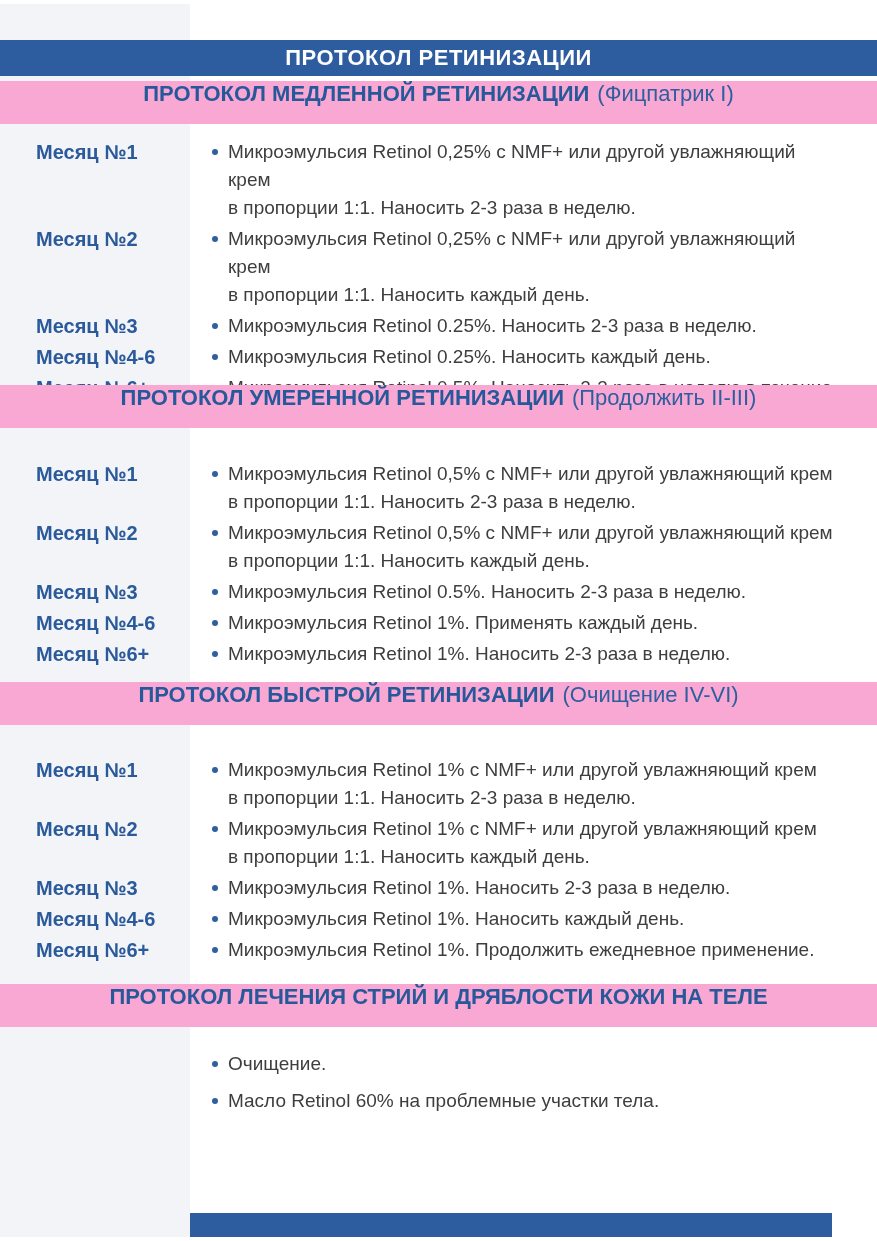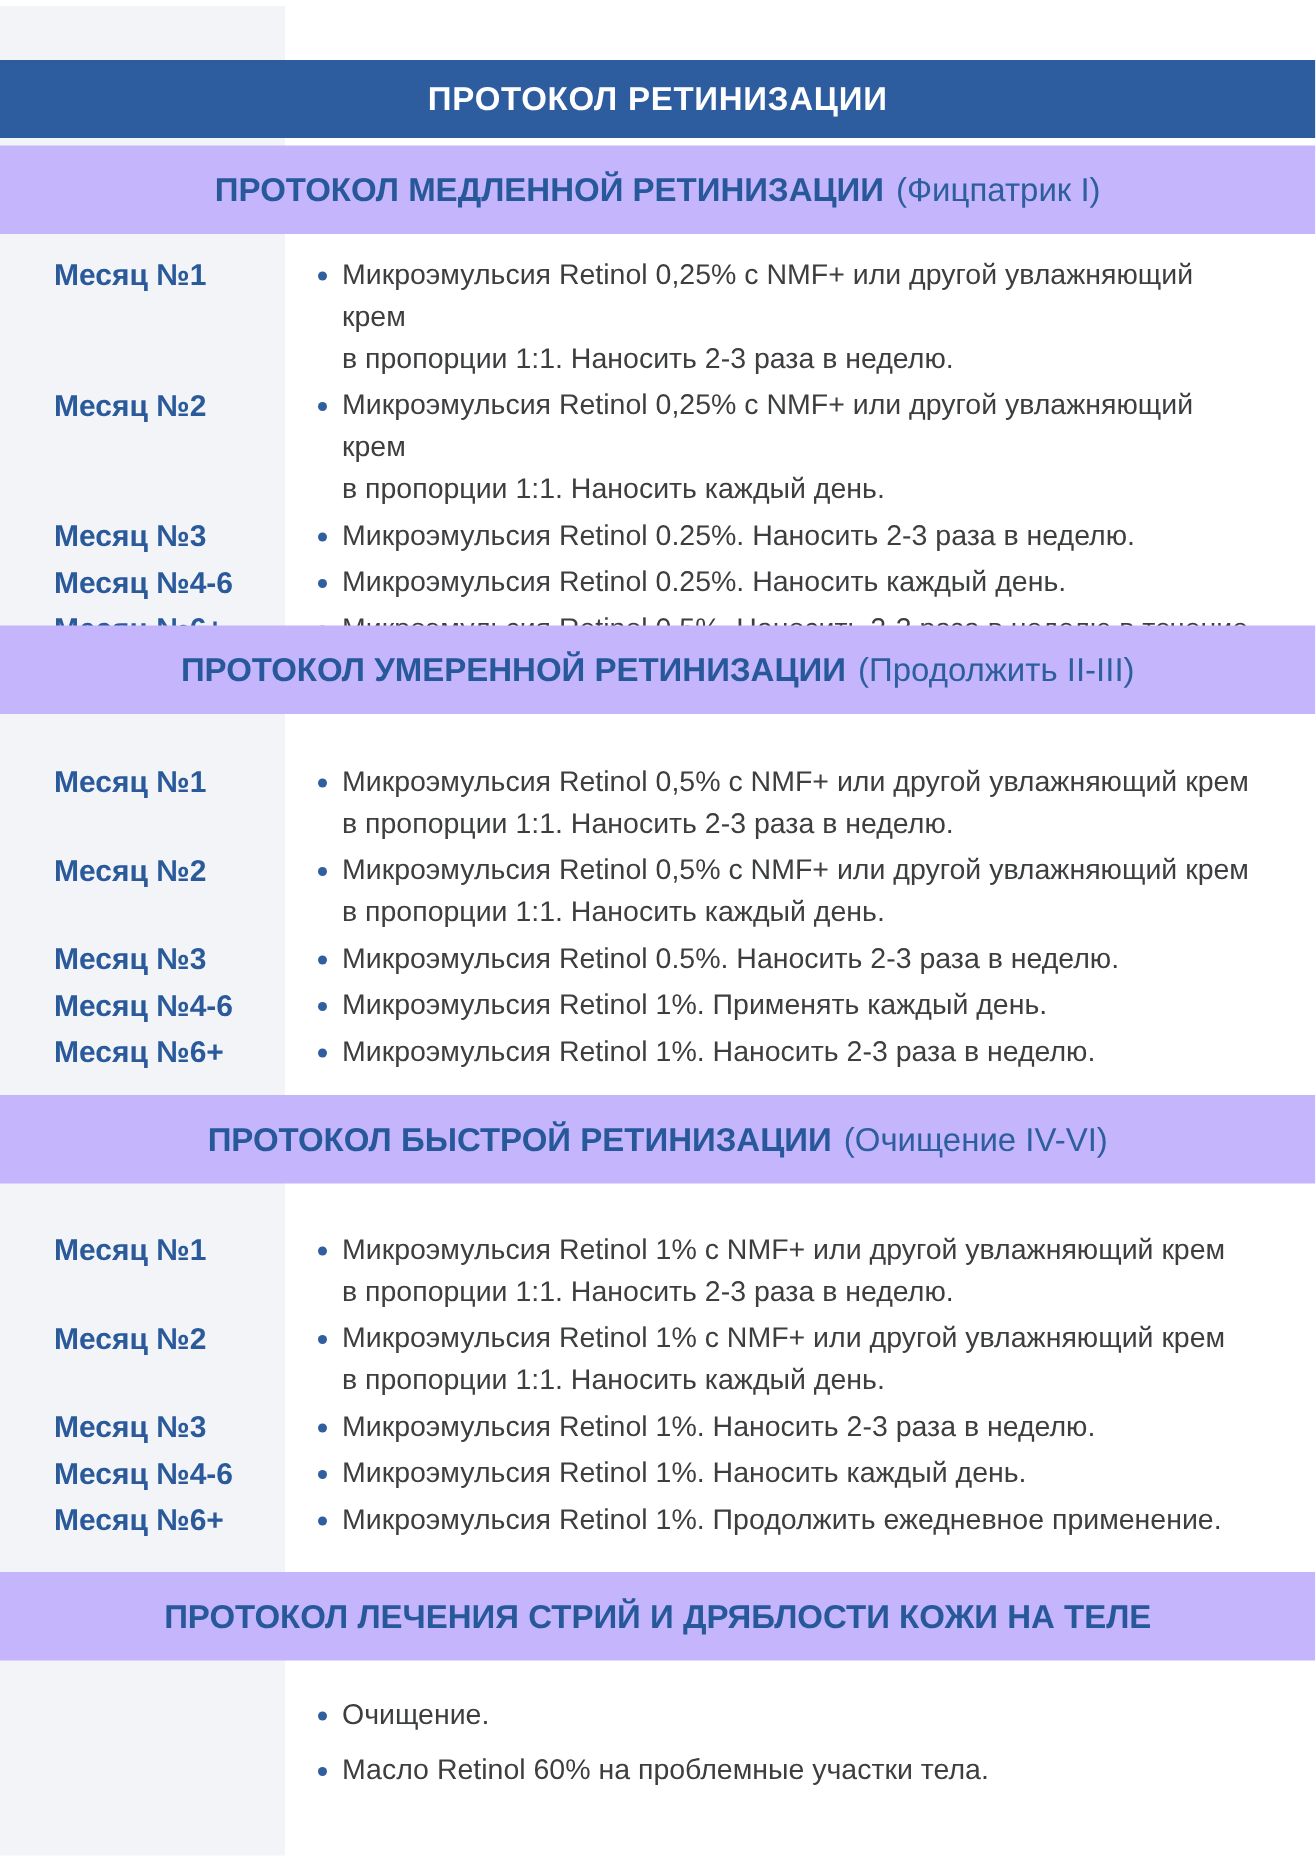--- a/index.html
+++ b/index.html
@@ -2,30 +2,30 @@
 <html><head>
 <meta charset="utf-8">
 <style>
   html,body{margin:0;padding:0;background:#ffffff;}
   #page{
     width:877px;height:1241px;position:relative;background:#ffffff;
     box-sizing:border-box;padding-top:40px;overflow:hidden;
     font-family:"Liberation Sans","DejaVu Sans",sans-serif;
   }
   .gray-col{position:absolute;left:0;top:4px;width:190px;height:1233px;background:#f2f4f8;z-index:0;}
-  .header-bar{position:relative;z-index:1;height:52px;background:#2d5c9f;display:flex;align-items:center;justify-content:center;margin-bottom:5px;}
+  .header-bar{position:relative;z-index:1;height:36px;background:#2d5c9f;display:flex;align-items:center;justify-content:center;margin-bottom:5px;}
   .header-title{color:#ffffff;font-weight:bold;font-size:22px;letter-spacing:0.5px;}
-  .band{position:relative;z-index:1;height:59px;background:#c4b5fd;display:flex;align-items:center;justify-content:center;}
+  .band{position:relative;z-index:1;height:43px;background:#f9a8d4;display:flex;justify-content:center;}
   .band-title{color:#27599a;font-weight:bold;font-size:22px;}
   .band-sub{color:#2d5f9e;font-weight:400;font-size:22px;margin-left:8px;}
   .sec{position:relative;z-index:1;box-sizing:border-box;}
   .sec1{height:261px;padding-top:14px;}
   .sec2{height:254px;padding-top:32px;}
   .sec3{height:259px;padding-top:31px;}
-  .sec4{height:139px;padding-top:23px;}
+  .sec4{height:186px;padding-top:23px;}
   .row{display:flex;margin-bottom:3px;}
   .sec4 .row{margin-bottom:9px;}
   .mlabel{
     width:190px;flex-shrink:0;box-sizing:border-box;padding-left:36px;
     color:#2b5a9b;font-weight:bold;font-size:20px;line-height:28px;
   }
   .mtext{
     position:relative;flex:1;box-sizing:border-box;padding-left:38px;padding-right:38px;
     font-size:19px;line-height:28px;color:#3d3e40;white-space:pre-line;
   }

